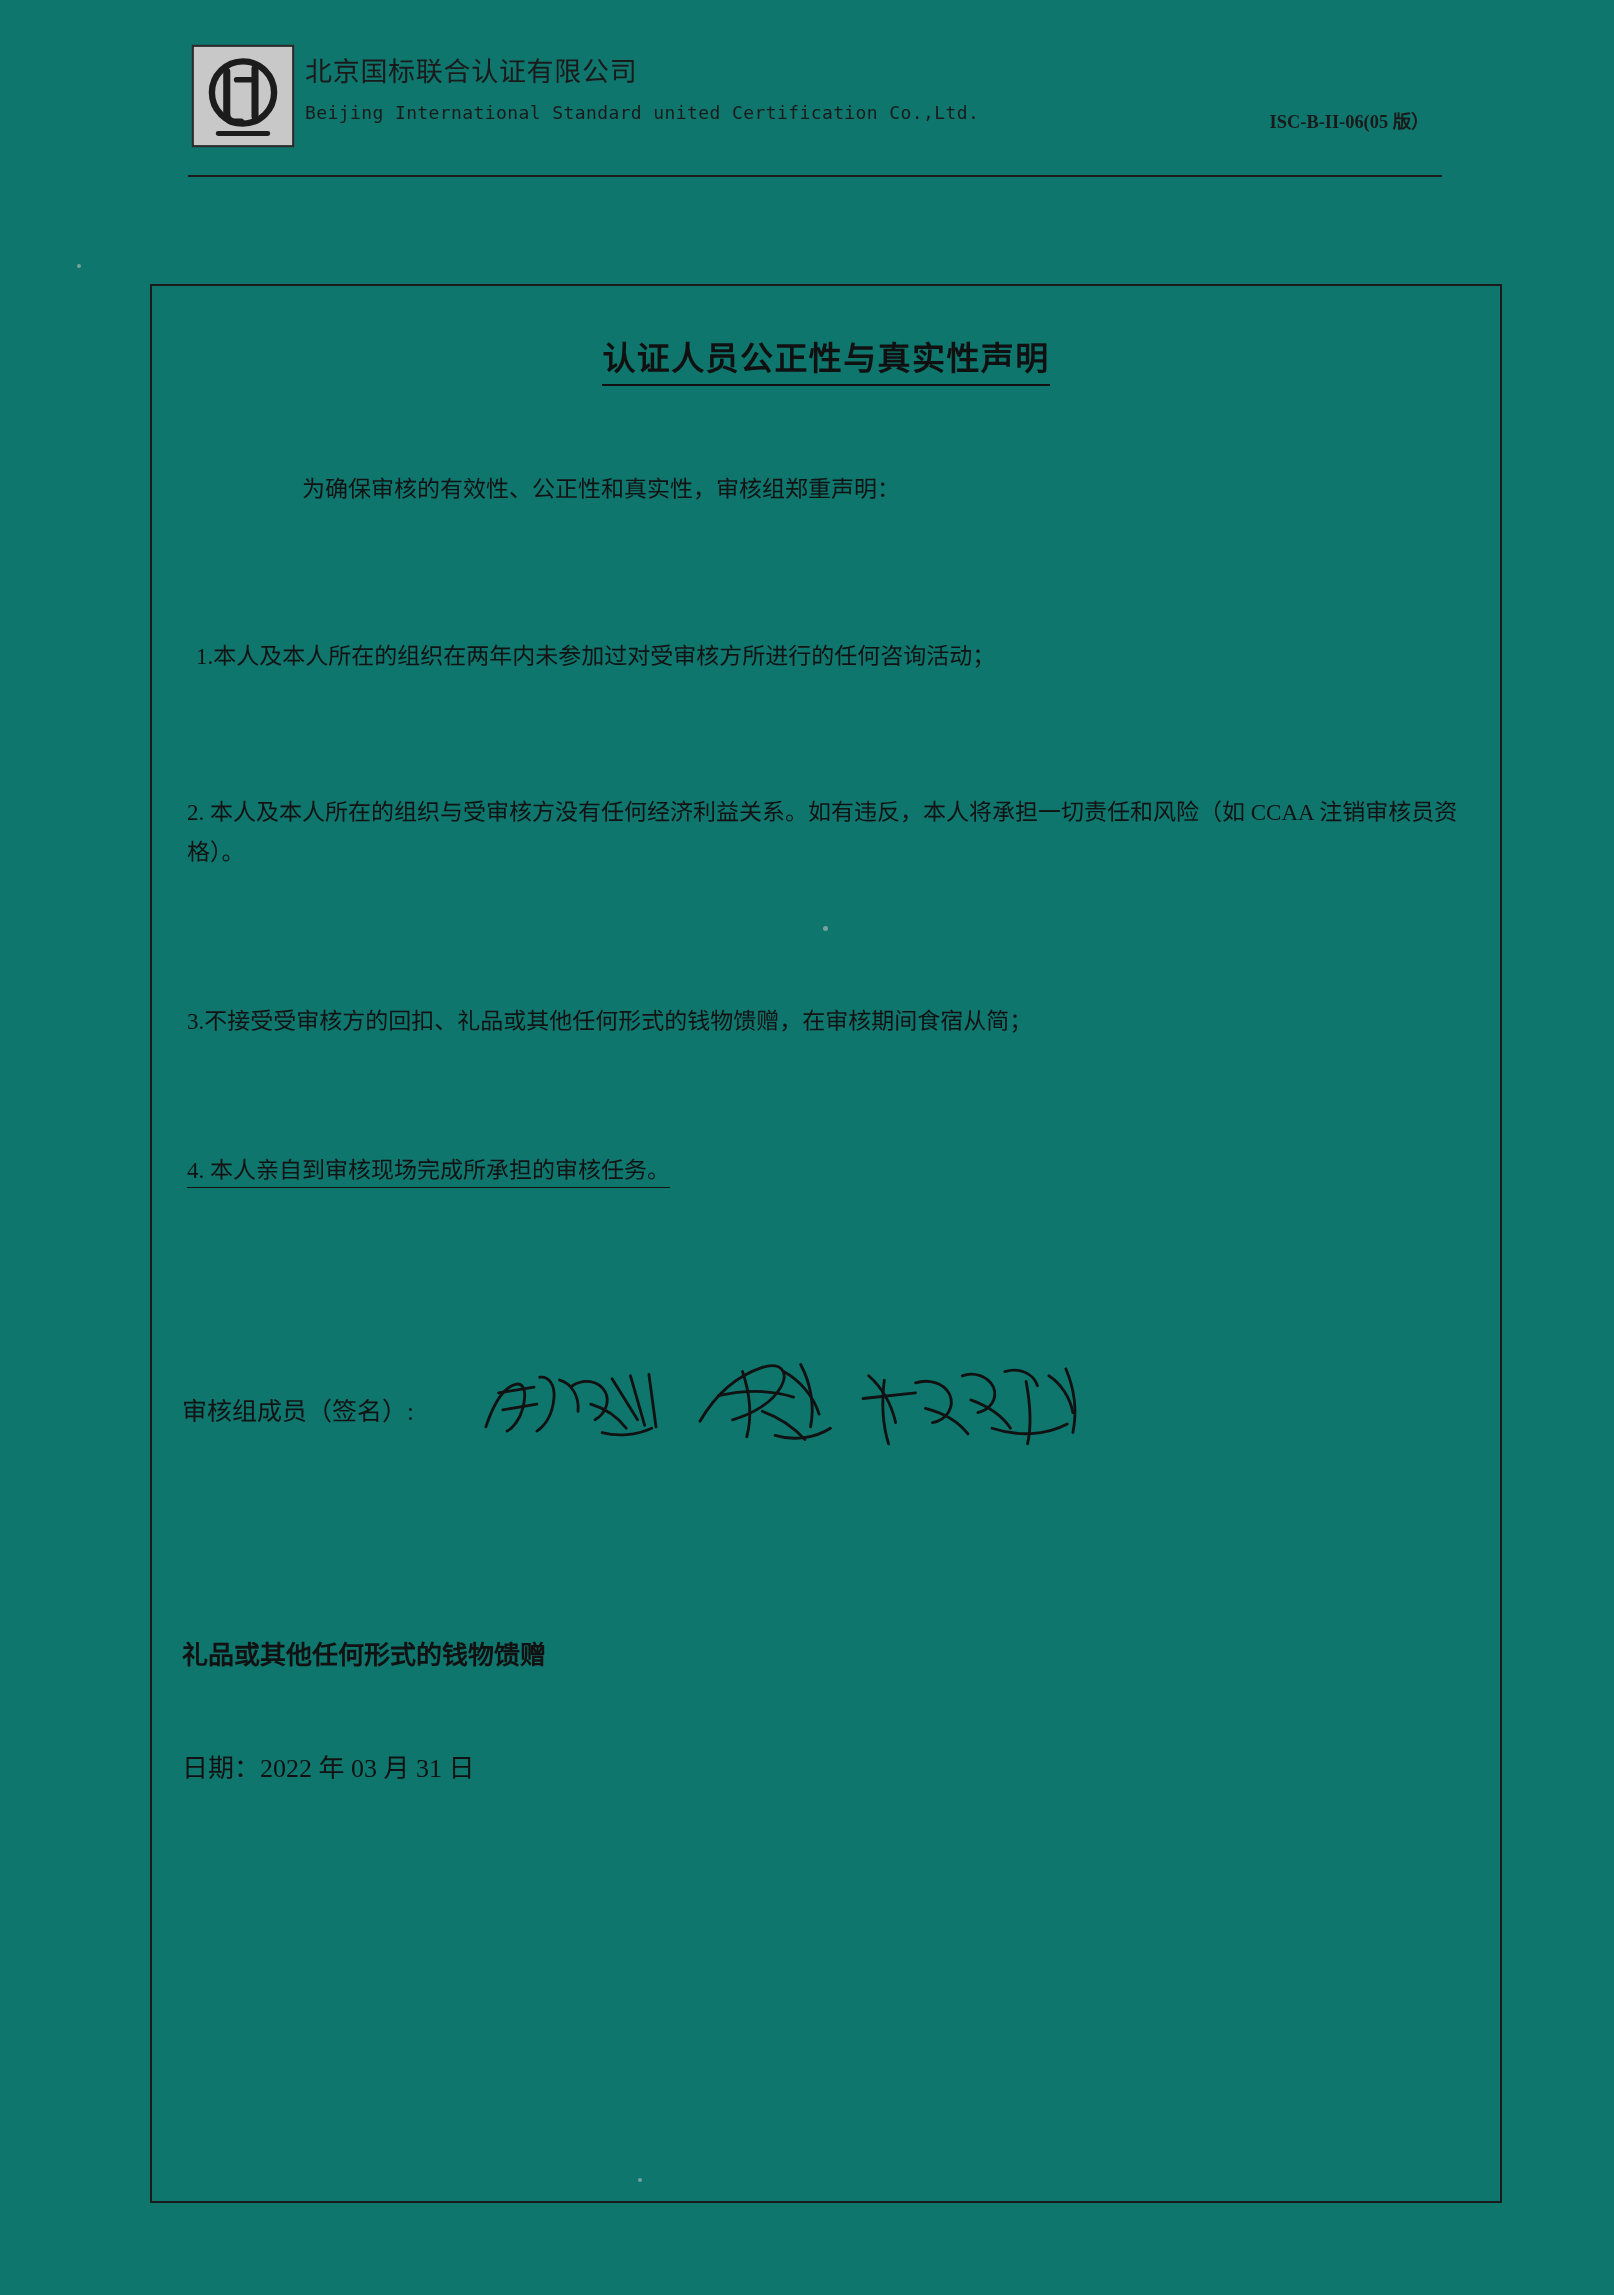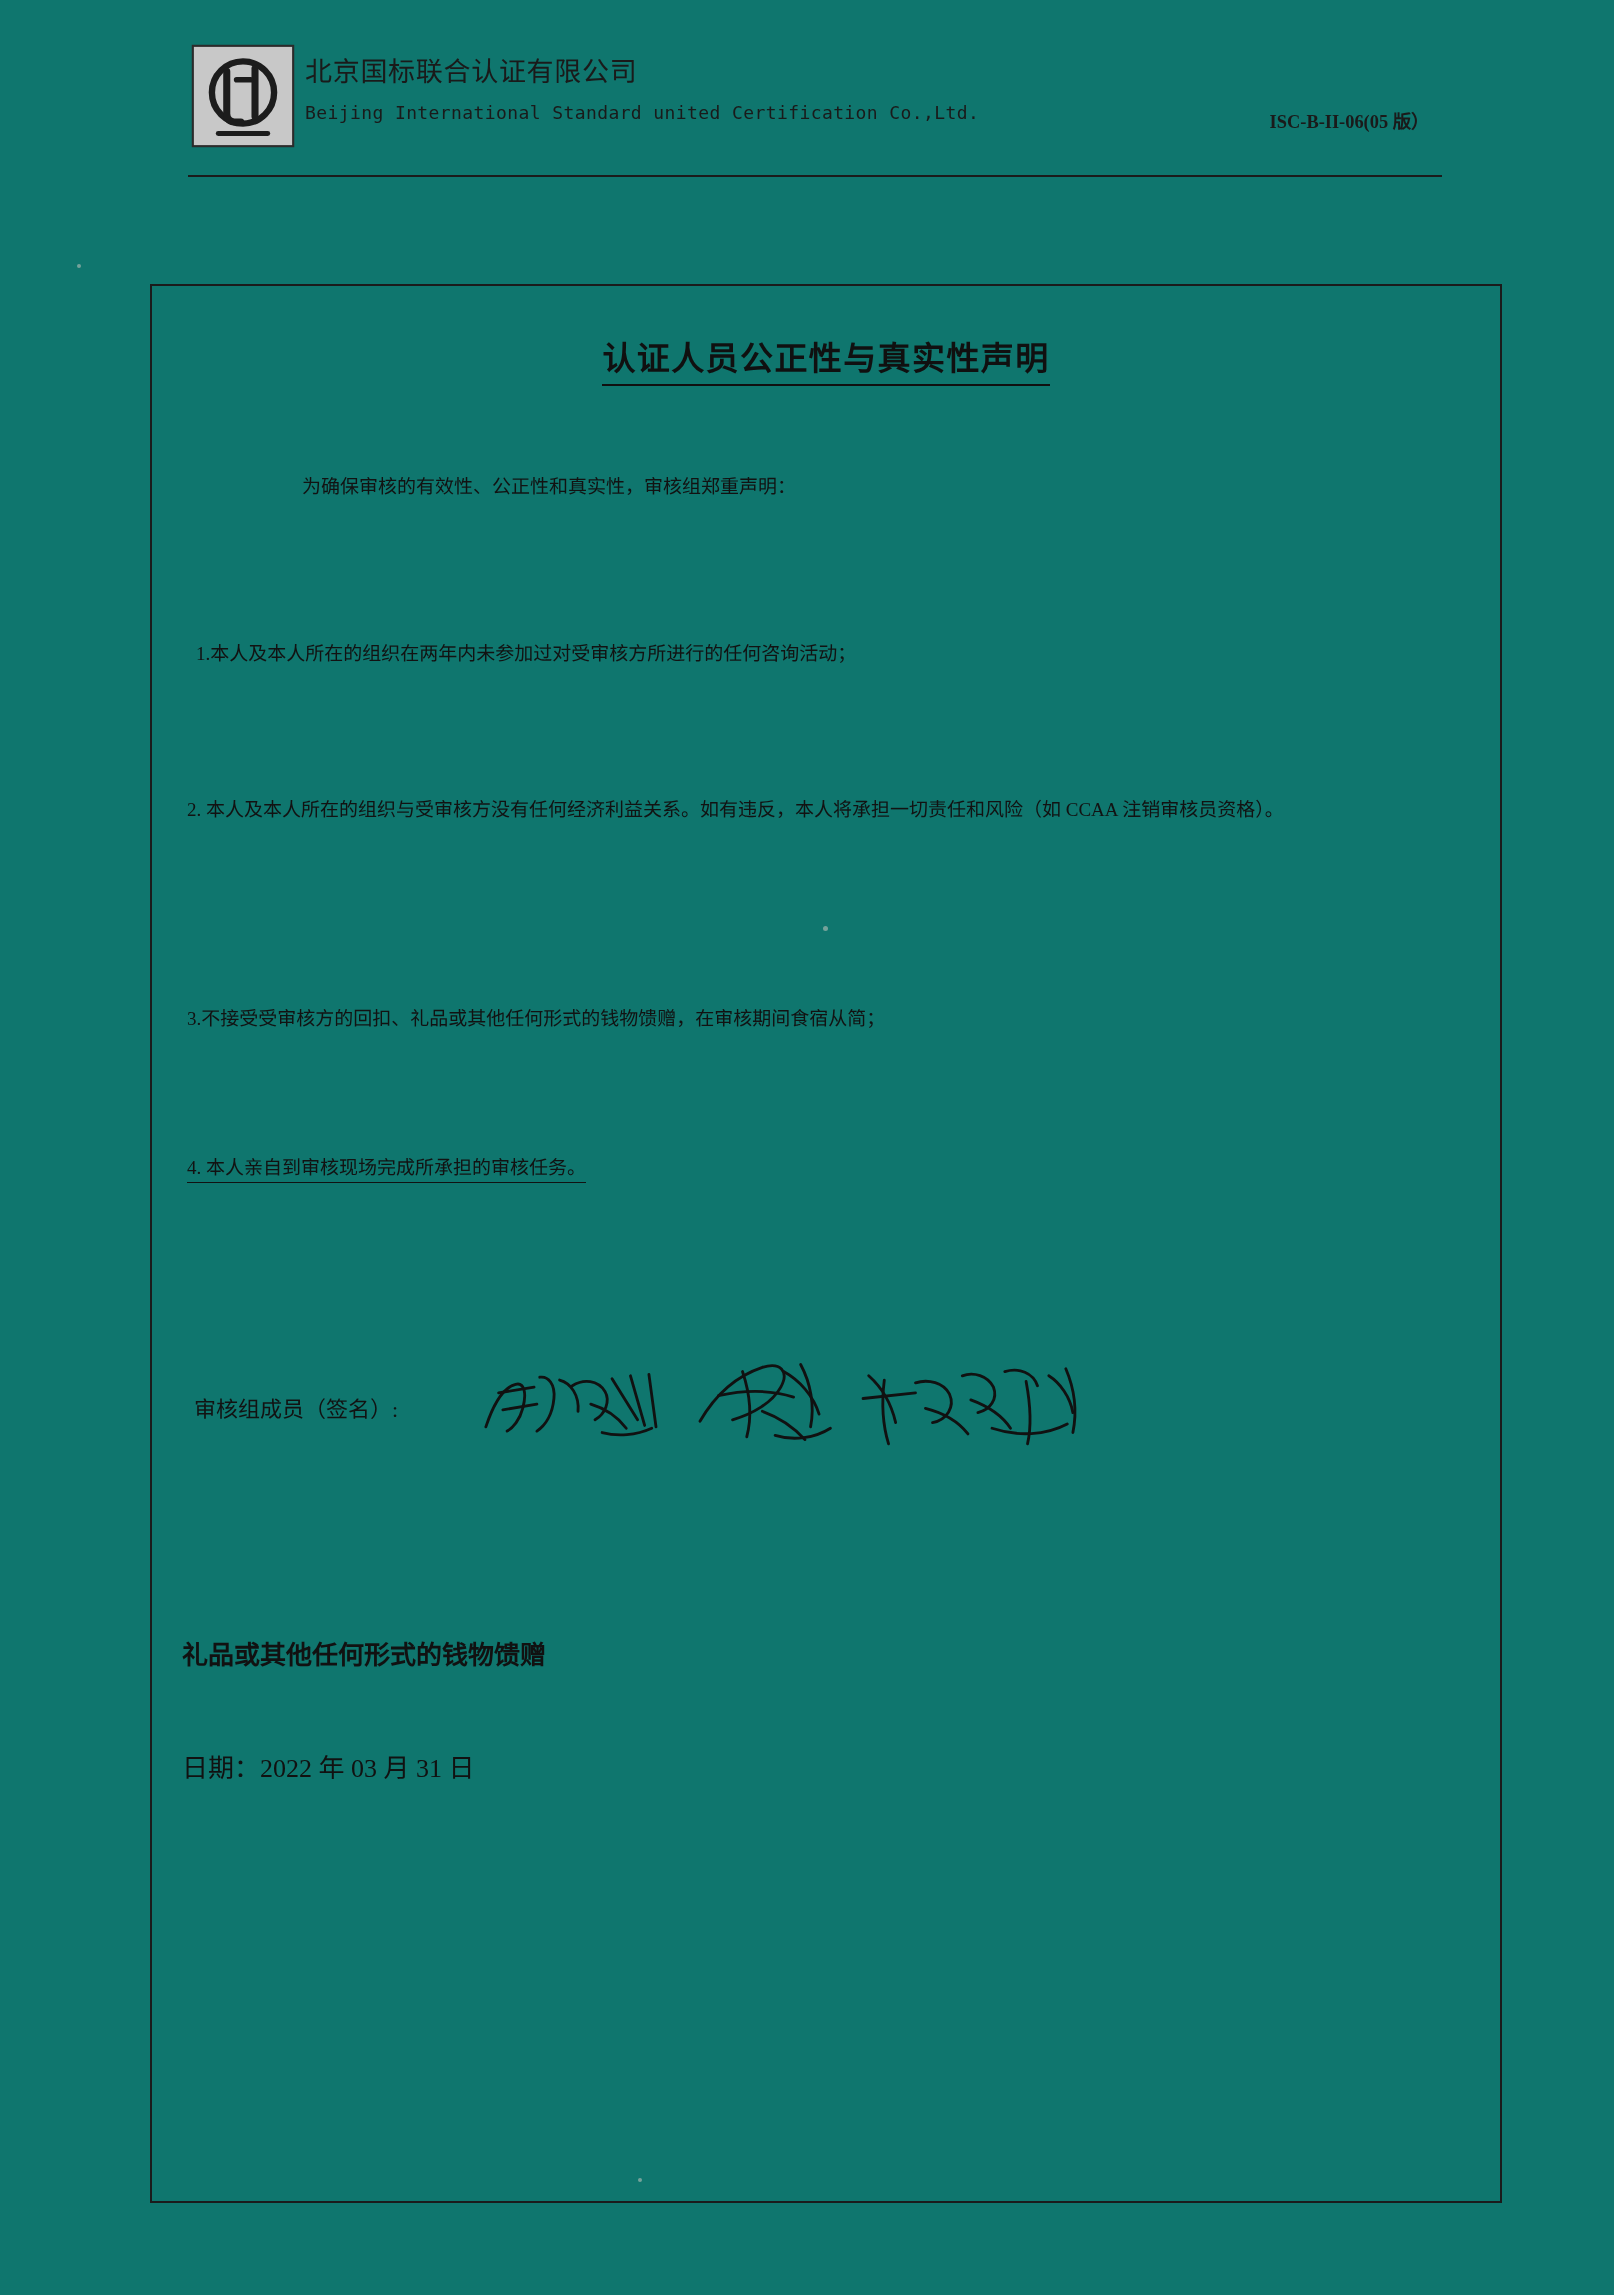--- a/index.html
+++ b/index.html
@@ -102,45 +102,45 @@
     color: #101010;
   }
   .title span.u {
     border-bottom: 2.1px solid #101010;
     padding-bottom: 5.7px;
   }
 
   .body-text {
     position: absolute;
     font-family: "Liberation Serif", "DejaVu Serif", serif;
-    font-size: 19px;
+    font-size: 23px;
     line-height: 1.75;
     color: #121212;
   }
 
   .p-intro { left: 99px; top: 184px; width: 1135px; text-indent: 51px; }
   .p-1     { left: 44px;  top: 351px; width: 1277px; }
   .p-2     { left: 35px;  top: 507px; width: 1277px; }
   .p-3     { left: 35px;  top: 716px;width: 1277px; }
   .p-4     { left: 35px;  top: 865px;width: 1277px; }
   .p-4 .u4 { border-bottom: 1.4px solid #121212; padding-bottom: 4.3px; margin-top: 16px; }
 
   .sign-row {
     position: absolute;
     left: 30px;
     top: 1085px;
     width: 1277px;
     height: 121px;
   }
   .sign-label {
     position: absolute;
-    left: 12px;
+    left: 0;
     top: 20px;
     font-family: "Liberation Serif", serif;
-    font-size: 22px;
+    font-size: 25px;
     color: #121212;
     white-space: nowrap;
   }
   .signature-ink {
     position: absolute;
     left: 284px;
     top: -28px;
     width: 709px;
     height: 128px;
   }

